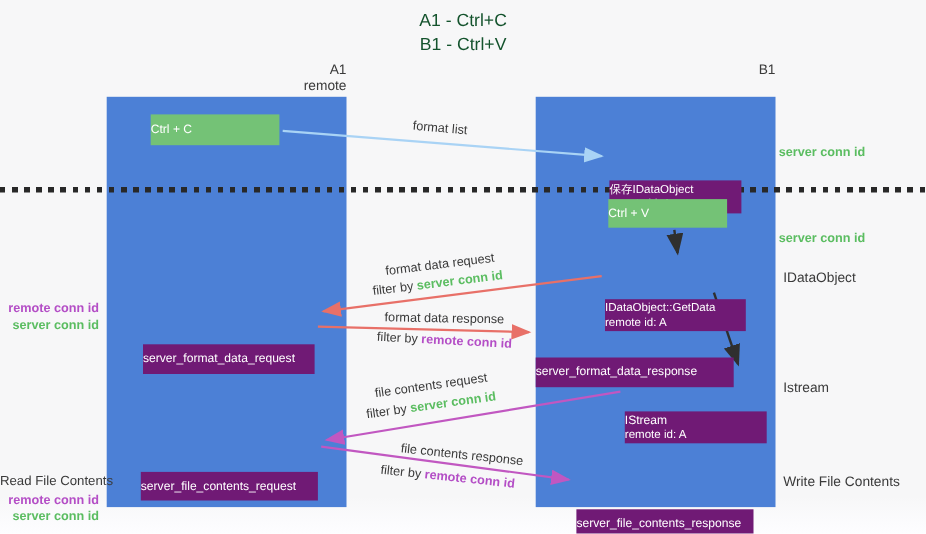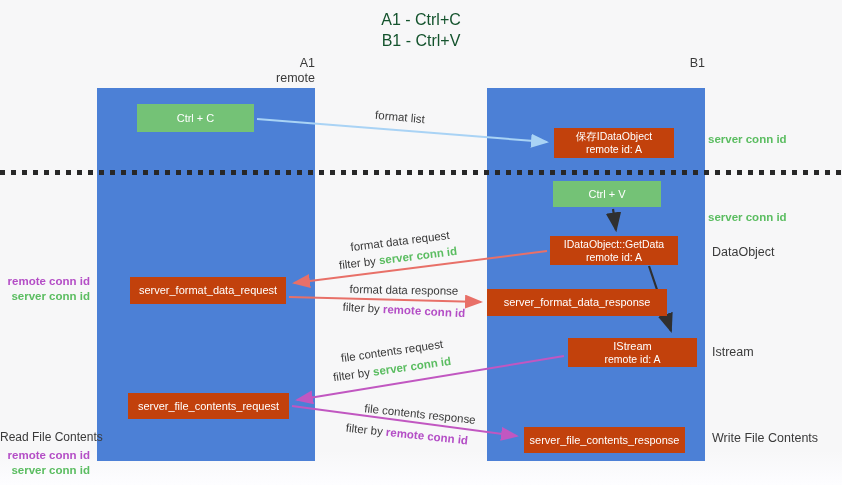--- a/index.html
+++ b/index.html
@@ -8,24 +8,24 @@
     background:linear-gradient(#f7f7f8 93%, #fdfdff);
     font-family:"Liberation Sans",sans-serif;color:#3b3b3b;
   }
   .title{position:absolute;top:9px;left:0;width:842px;text-align:center;
     font-size:16px;line-height:21px;color:#14532d;}
   .lane{position:absolute;top:88px;height:373px;width:218px;background:#4c80d6;}
   .lane-header{position:absolute;top:56px;width:218px;text-align:right;
     font-size:12.5px;line-height:15px;color:#3a3a3a;}
   .dotted{position:absolute;top:170px;left:0;width:842px;height:5px;
     background:repeating-linear-gradient(to right,#282828 0 5px,transparent 5px 11px);}
-  .box{position:absolute;display:flex;flex-direction:column;align-items:center;
+  .box{position:absolute;display:flex;flex-direction:column;align-items:flex-start;
     justify-content:center;color:#fff;font-size:11px;line-height:13px;
     text-align:center;white-space:nowrap;}
-  .box.orange{background:#c2410c;}
+  .box.orange{background:#701a75;margin-top:36px;}
   .box.green{background:#74c276;}
   .box .l2{font-size:10.5px;}
   .note{position:absolute;font-size:12.5px;color:#3a3a3a;white-space:nowrap;}
   .tg{color:#5bbd61;font-weight:bold;}
   .tp{color:#b44ec6;font-weight:bold;}
   .sidecol{position:absolute;left:0;width:90px;text-align:right;
     font-size:11.5px;line-height:15px;white-space:nowrap;}
   .sidecol .plain{font-size:12px;color:#3a3a3a;font-weight:normal;margin-bottom:3px;margin-top:40px;}
   .alabel{position:absolute;font-size:11.5px;color:#3a3a3a;white-space:nowrap;
     transform-origin:center;}
@@ -102,21 +102,21 @@
 </div>
 <div class="box orange" style="left:128px;top:393px;width:161px;height:26px">
   <span>server_file_contents_request</span>
 </div>
 <div class="box orange" style="left:524px;top:427px;width:161px;height:26px">
   <span>server_file_contents_response</span>
 </div>
 
 <div class="note tg" style="left:708px;top:133px;font-size:11.5px">server conn id</div>
 <div class="note tg" style="left:708px;top:211px;font-size:11.5px">server conn id</div>
-<div class="note" style="left:712px;top:245px">DataObject</div>
+<div class="note" style="left:712px;top:245px">IDataObject</div>
 <div class="note" style="left:712px;top:345px">Istream</div>
 <div class="note" style="left:712px;top:431px">Write File Contents</div>
 
 <div class="sidecol" style="top:274px">
   <div class="tp">remote conn id</div>
   <div class="tg">server conn id</div>
 </div>
 <div class="sidecol" style="top:390px">
   <div class="plain">Read File Contents</div>
   <div class="tp">remote conn id</div>

